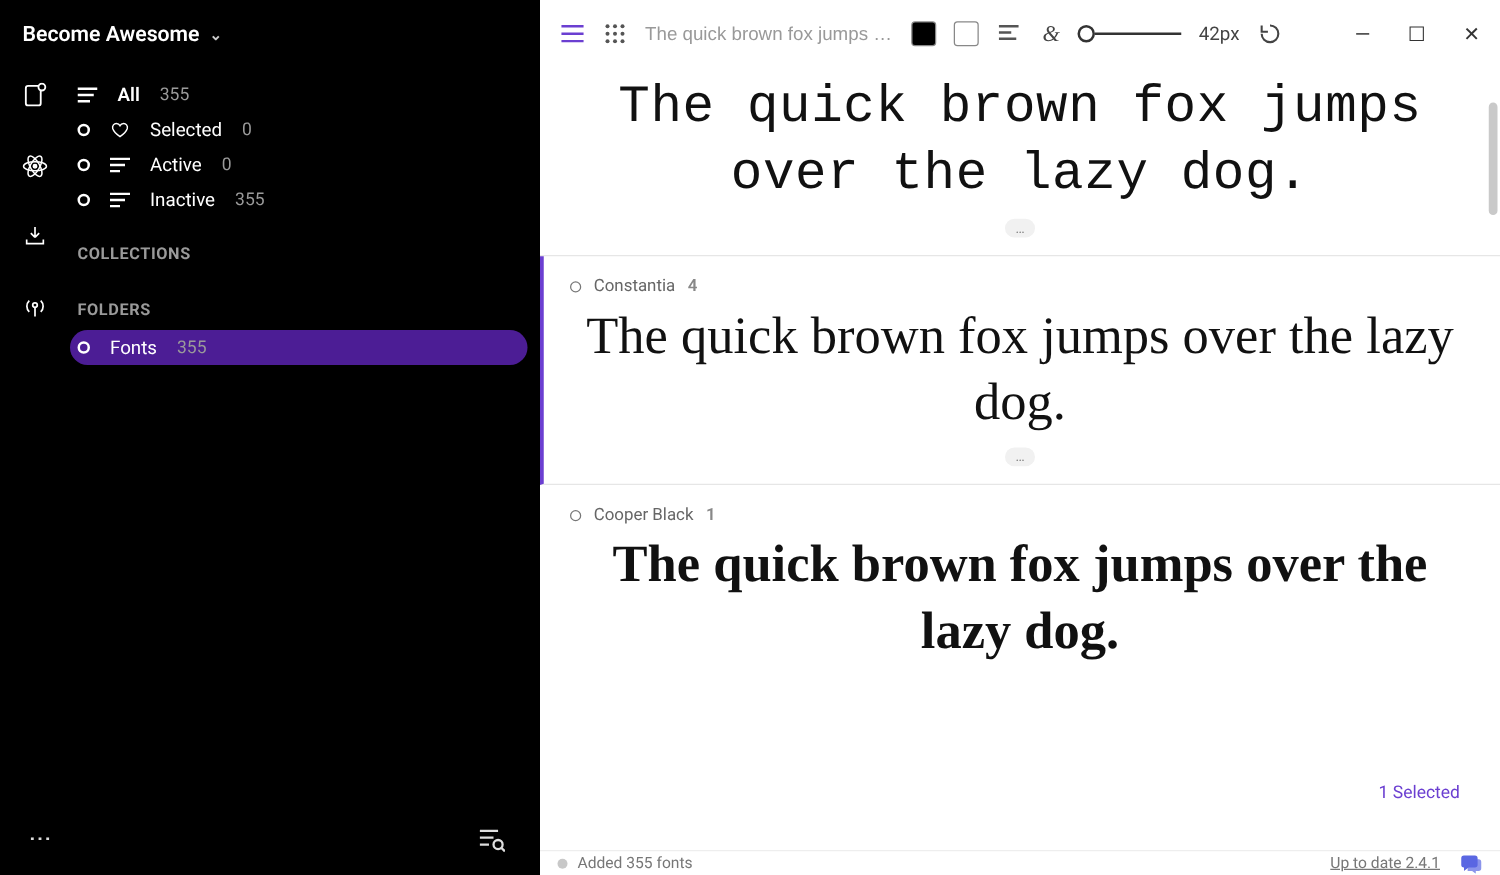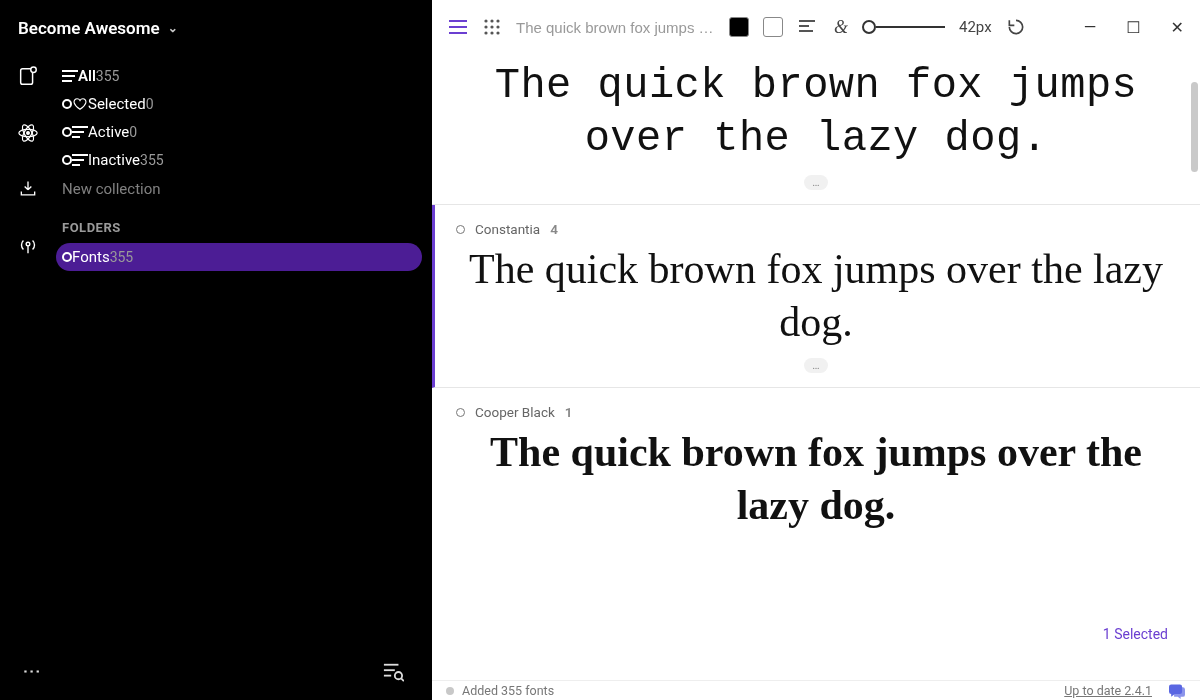--- a/index.html
+++ b/index.html
@@ -9,21 +9,21 @@
   
   .sidebar { width: 432px; height: 700px; background: #000; color: #fff; display: flex; flex-direction: column; position: relative; }
   .sb-header { display: flex; align-items: center; gap: 8px; padding: 18px 18px 10px 18px; font-size: 17px; font-weight: 600; cursor: pointer; }
   .sb-header .chev { font-size: 12px; opacity: .8; }
 
   .sb-body { display: flex; flex: 1; overflow: hidden; }
   .sb-rail { width: 56px; display: flex; flex-direction: column; align-items: center; padding-top: 18px; gap: 34px; }
   .sb-rail .rail-icon { width: 22px; height: 22px; display:flex; align-items:center; justify-content:center; color:#fff; }
   .sb-nav { flex: 1; padding-top: 14px; padding-right: 10px; }
 
-  .nav-item { display: flex; align-items: center; gap: 0; padding: 5px 10px 5px 6px; border-radius: 18px; font-size: 15px; cursor: pointer; }
+  .nav-item { display: flex; align-items: center; gap: 16px; padding: 5px 10px 5px 6px; border-radius: 18px; font-size: 15px; cursor: pointer; }
   .nav-item .ring { width: 10px; height: 10px; border: 2px solid #fff; border-radius: 50%; flex-shrink:0; }
   .nav-item .mini { width:16px; display:flex; justify-content:center; }
   .nav-item .label { color:#fff; }
   .nav-item .count { color:#9a9a9a; font-size: 14px; }
   .nav-item.selected { background: #4c1d95; }
   .nav-item.all .label { font-weight:600; }
 
   .section-label { color:#9a9a9a; font-size:13px; font-weight:700; letter-spacing:.5px; padding: 22px 0 8px 6px; }
   .new-coll { color:#808080; font-size:15px; padding: 6px 0 0 6px; cursor:pointer; }
 
@@ -154,21 +154,21 @@
           <svg width="16" height="12" viewBox="0 0 16 12" stroke="#fff" stroke-width="2">
               <line x1="0" y1="1" x2="16" y2="1"></line>
               <line x1="0" y1="6" x2="12" y2="6"></line>
               <line x1="0" y1="11" x2="8" y2="11"></line>
             </svg>
         </span>
         <span class="label">Inactive</span>
         <span class="count">355</span>
       </div>
 
-      <div class="new-coll">New collection</div>
+      <div class="section-label">COLLECTIONS</div>
 
       <div class="section-label">FOLDERS</div>
       <div class="nav-item selected">
         <span class="ring"></span>
         <span class="label">Fonts</span>
         <span class="count">355</span>
       </div>
     </div>
   </div>
 

